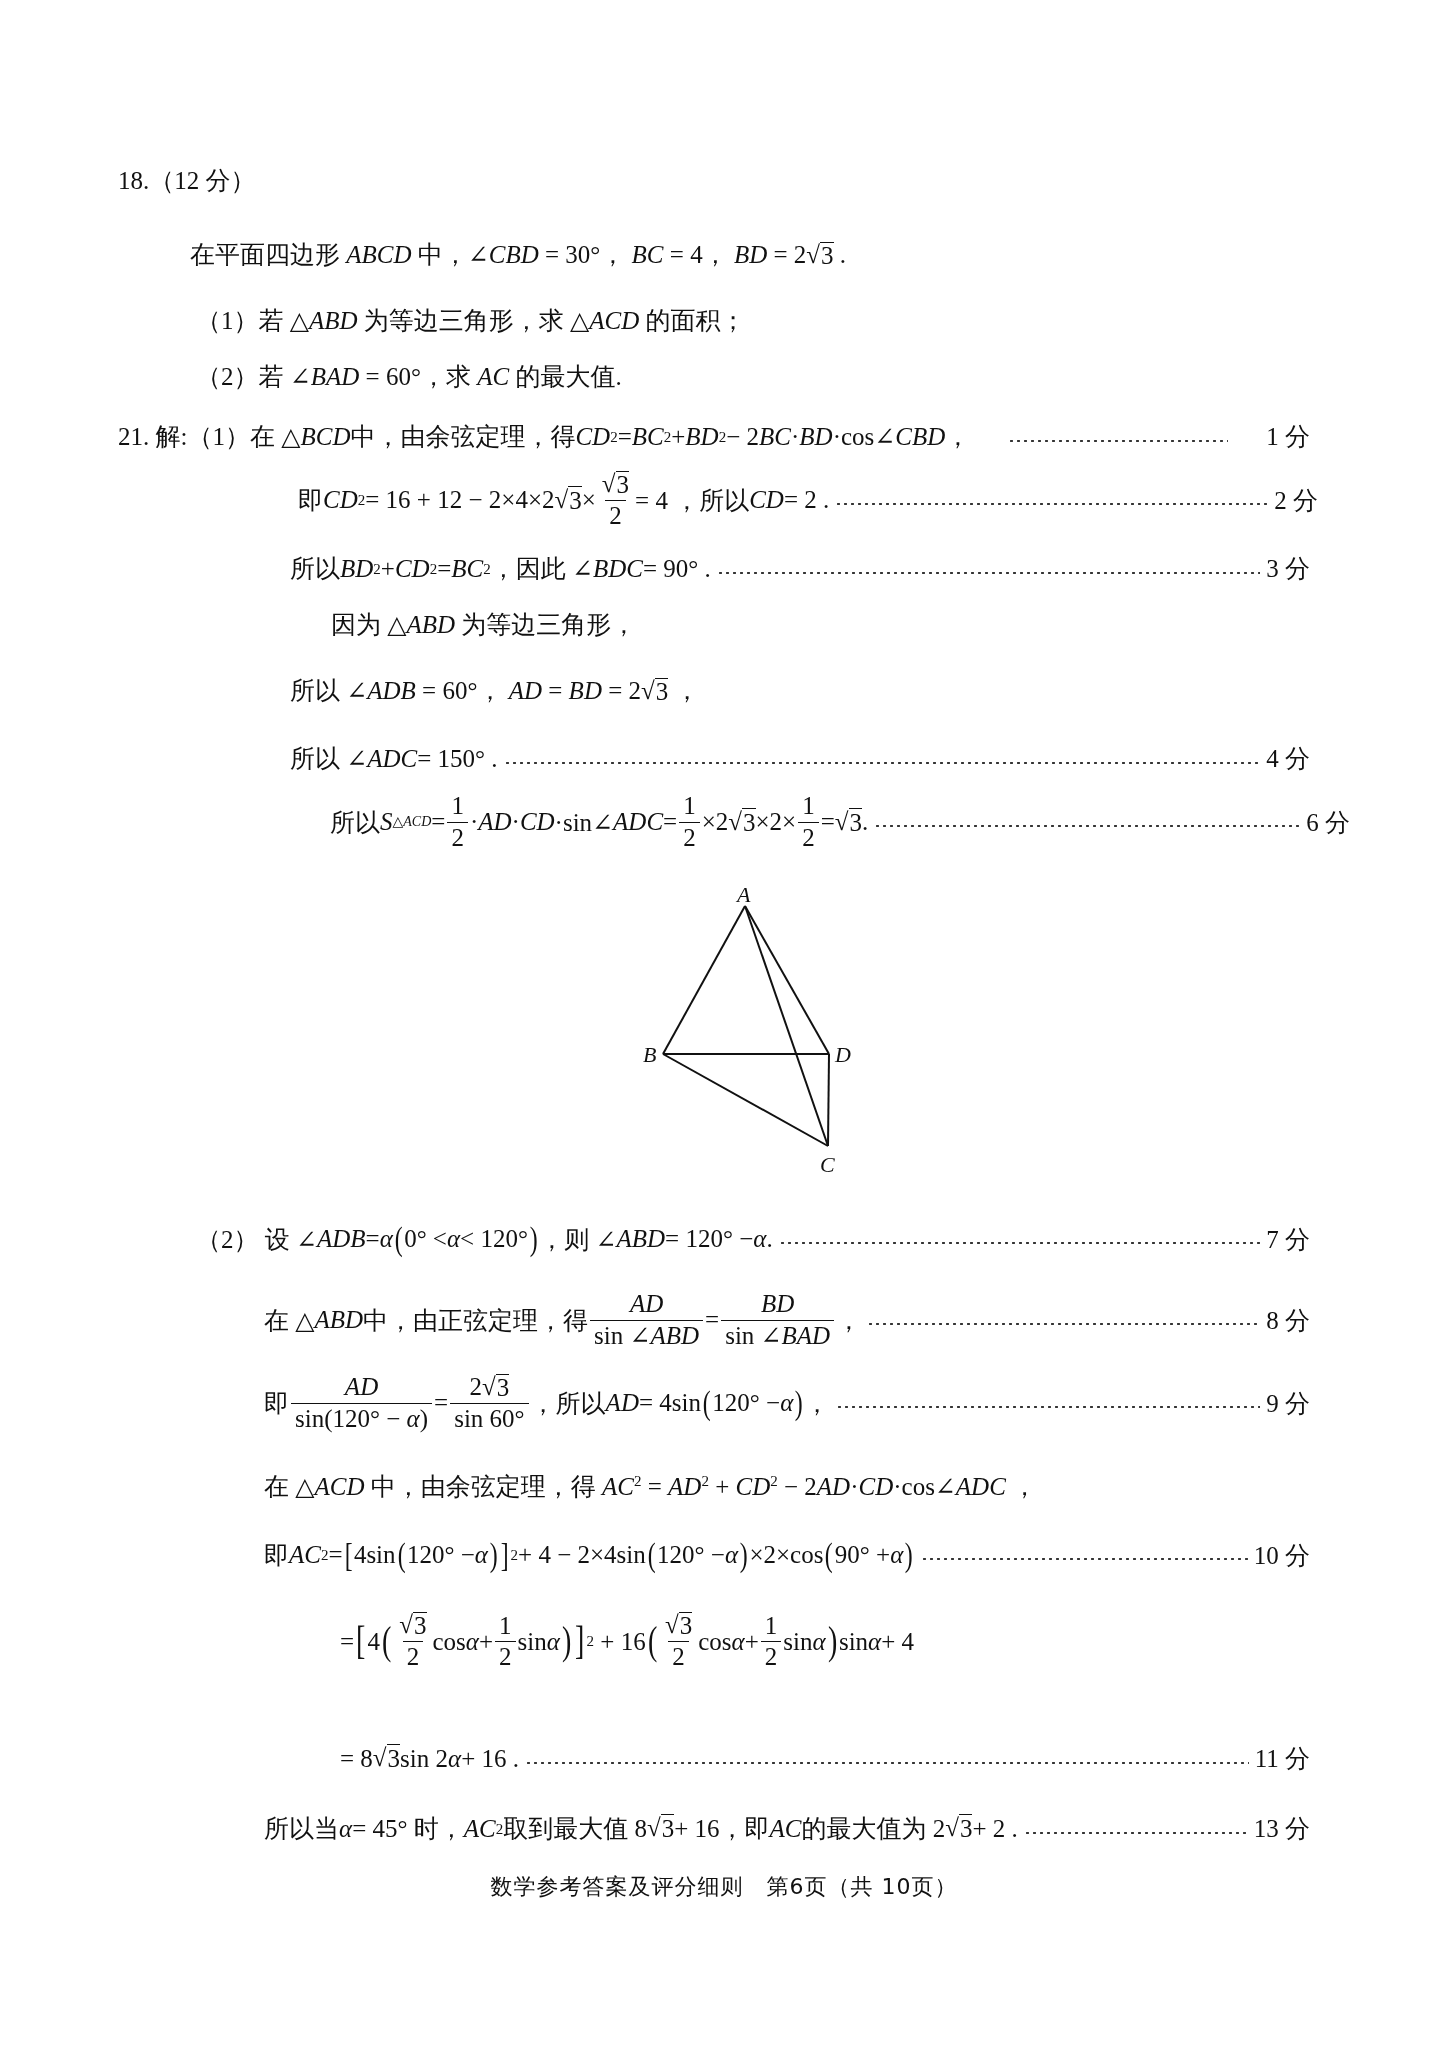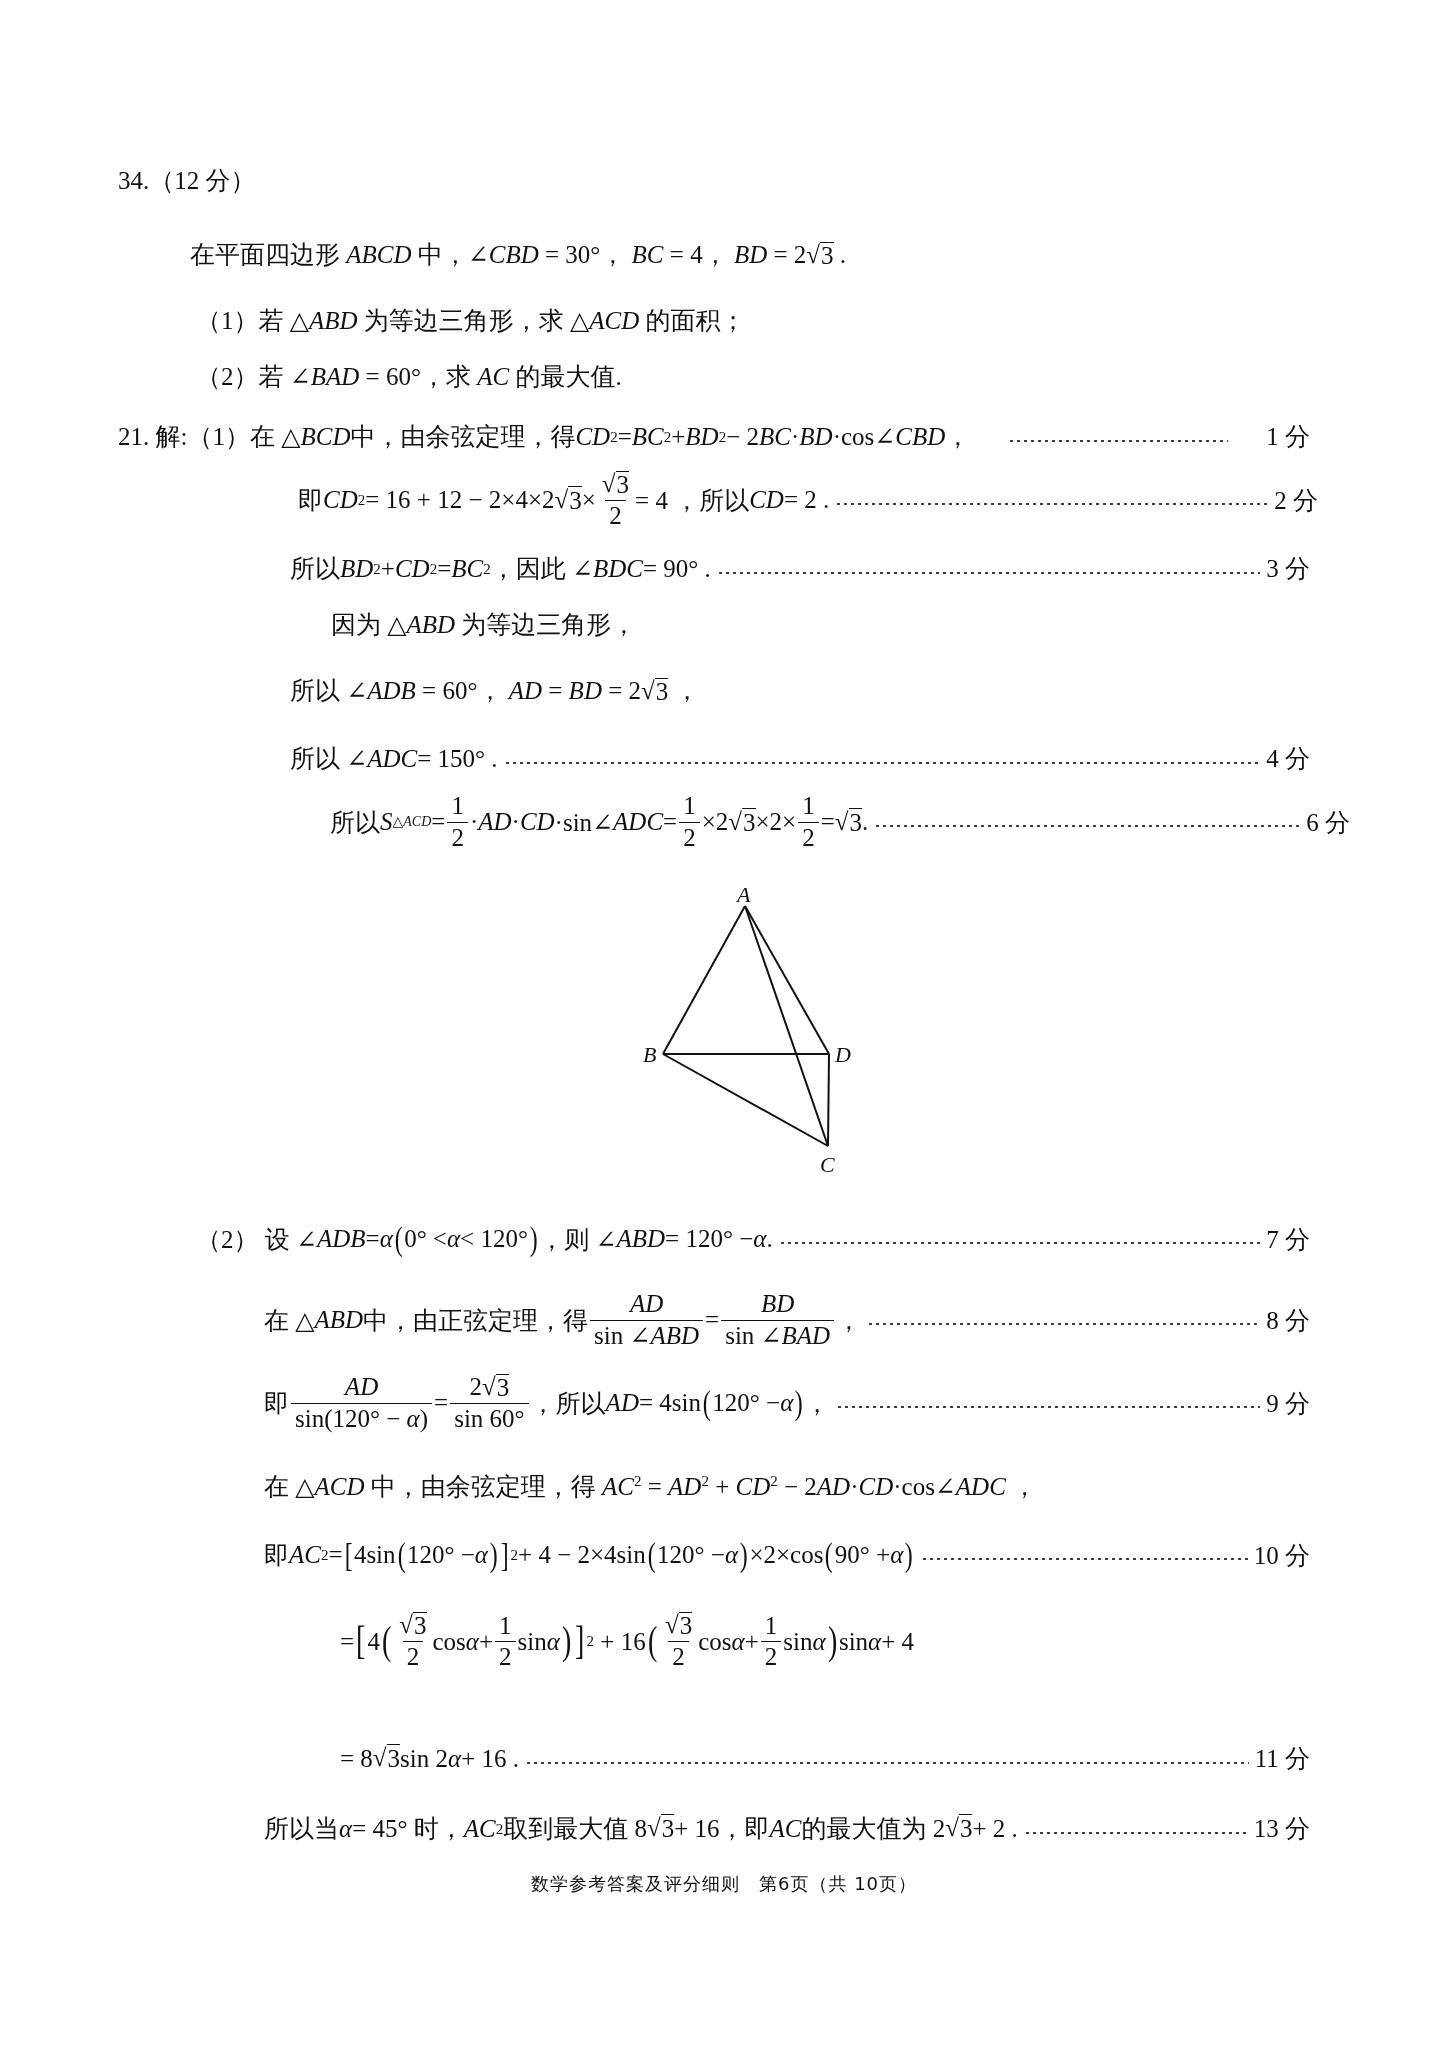--- a/index.html
+++ b/index.html
@@ -30,27 +30,27 @@
   .frac .den { border-top: 1.5px solid #111; padding: 2px 4px 0; }
   .sqrt { display: inline-flex; align-items: flex-start; }
   .sqrt .rad { font-style: normal; }
   .sqrt .under { border-top: 1.5px solid #111; padding-left: 1px; }
   sup { font-size: 15px; vertical-align: super; line-height: 0; }
   sub { font-size: 14px; vertical-align: sub; line-height: 0; }
   .big { font-size: 40px; line-height: 1; display: inline-block; transform: scaleX(0.7); }
   .paren { font-size: 34px; line-height: 1; display: inline-block; transform: scaleX(0.7); }
   .diagram { position: absolute; left: 640px; top: 880px; width: 230px; height: 300px; }
   .footer { position: absolute; left: 0; width: 1448px; text-align: center; top: 1872px;
-            font-family: "DejaVu Sans", sans-serif; font-size: 18px; letter-spacing: 1px; }
+            font-family: "DejaVu Sans", sans-serif; font-size: 22px; letter-spacing: 1px; }
 </style>
 </head>
 <body>
 
 <div class="line" style="left:118px; top:168px;">
-  <span>34.</span><span>（12 分）</span>
+  <span>18.</span><span>（12 分）</span>
 </div>
 
 <div class="line" style="left:190px; top:242px;">
   在平面四边形 <span class="m">ABCD</span> 中，∠<span class="m">CBD</span> = 30°，&nbsp;<span class="m">BC</span> = 4，&nbsp;<span class="m">BD</span> = 2<span class="sqrt">
       <span class="rad">√</span>
       <span class="under">3</span>
     </span> .
 </div>
 
 <div class="line" style="left:196px; top:308px;">

